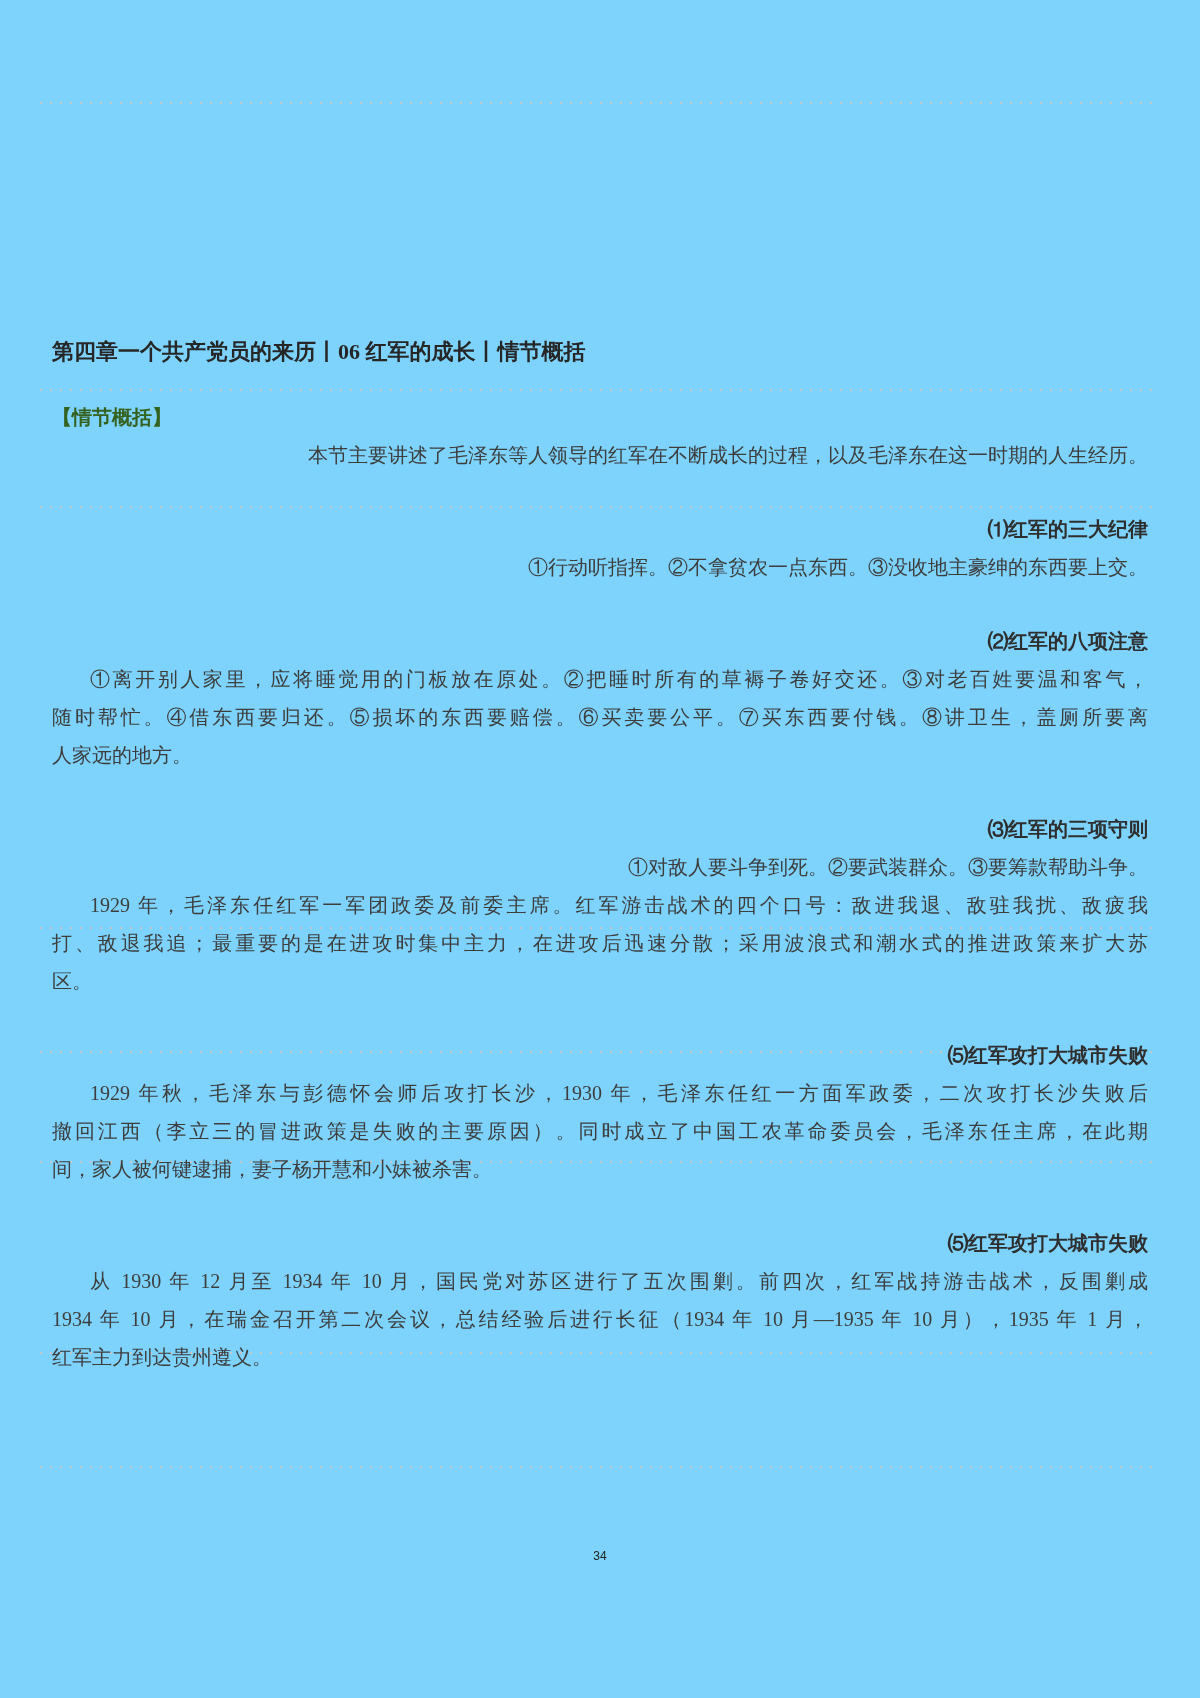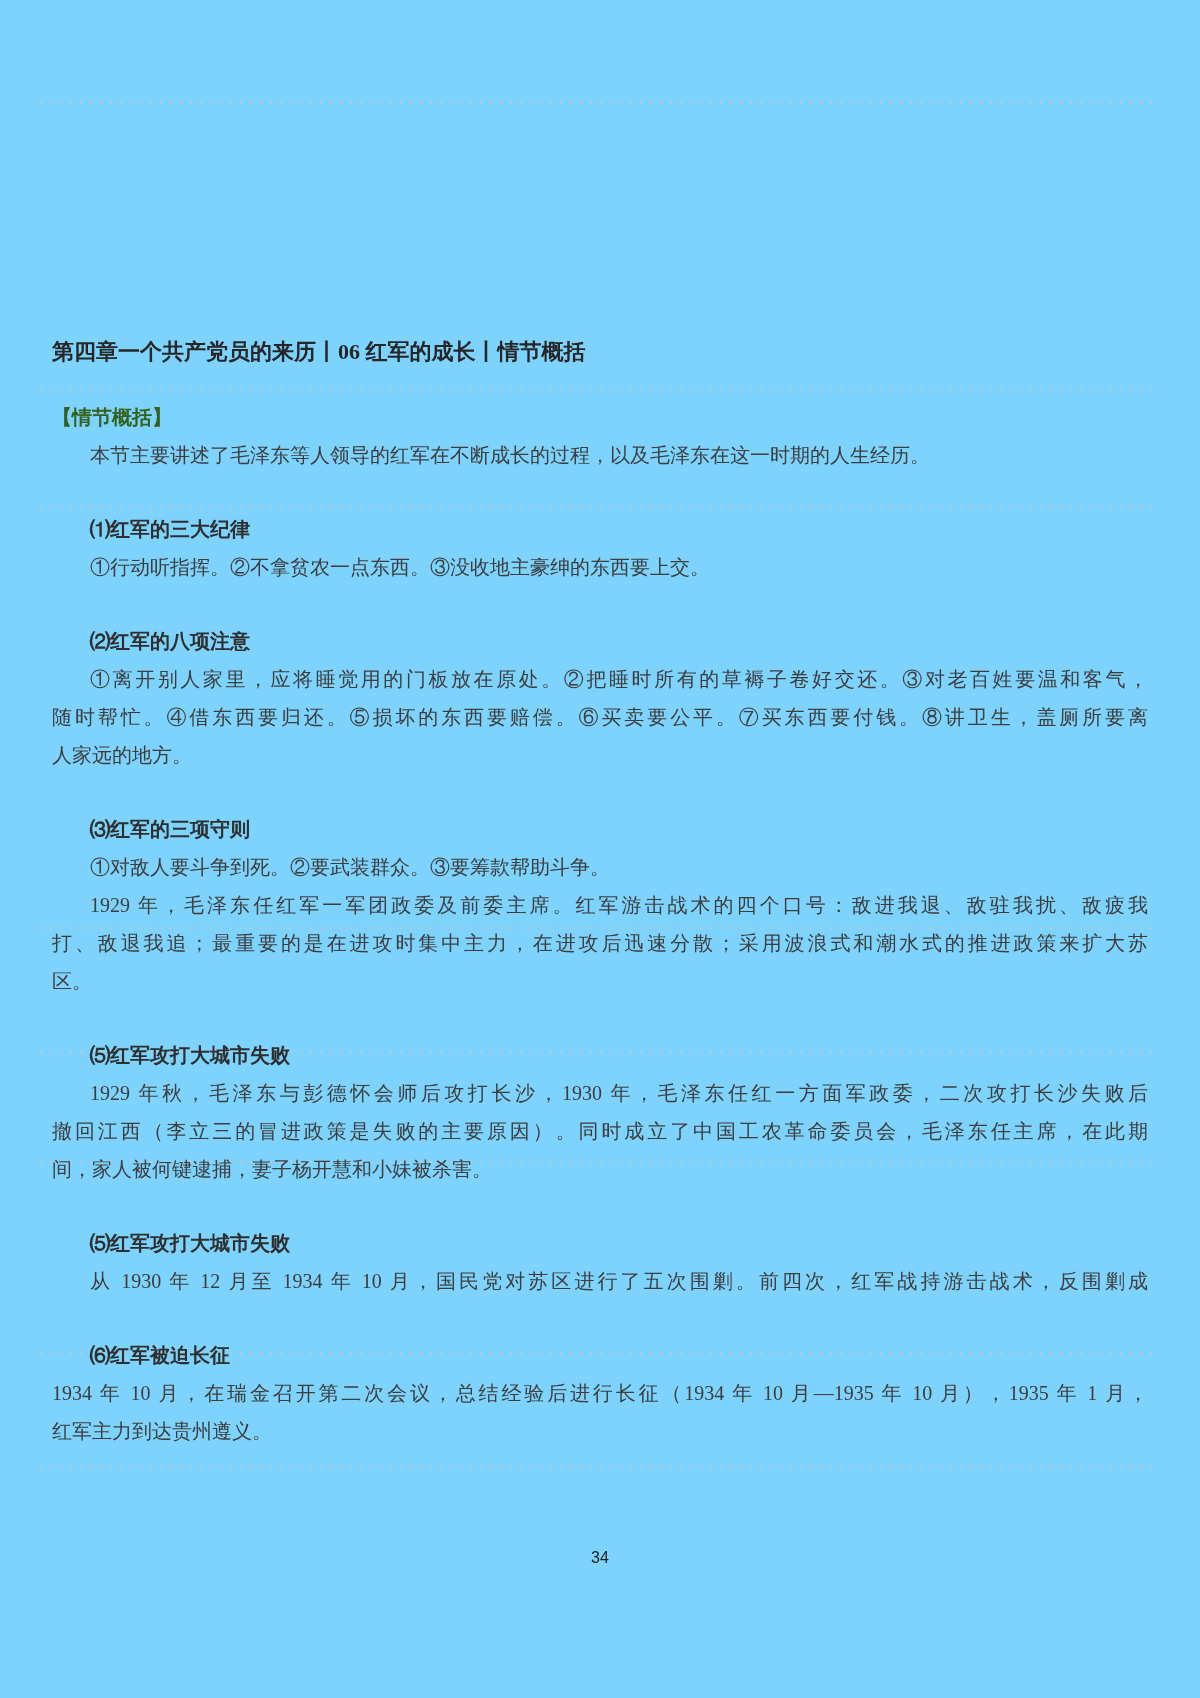--- a/index.html
+++ b/index.html
@@ -43,30 +43,30 @@
   .row { height: 38px; overflow: hidden; }
   .green-head {
     color: var(--accent, #35611e);
     font-weight: bold;
   }
   .h {
     font-weight: bold;
     color: #2e2e2e;
     margin-top: 36px;
   }
-  .indent { padding-left: 38px; }
+  .indent { padding-left: 38px; text-align: right; }
   .fill { text-align: justify; text-align-last: justify; }
   .pagenum {
     position: absolute;
     left: 0;
     top: 1549px;
     width: 100%;
     text-align: center;
     font-family: "Liberation Sans", "DejaVu Sans", sans-serif;
-    font-size: 16px;
+    font-size: 12px;
     color: #1f1f1f;
     z-index: 1;
   }
 </style>
 </head>
 <body>
 
 <div class="page">
 
   <div class="dotline" style="top:102px"></div>
@@ -100,20 +100,19 @@
     <div class="row">区。</div>
 
     <div class="row h indent">⑸红军攻打大城市失败</div>
     <div class="row indent fill">1929 年秋，毛泽东与彭德怀会师后攻打长沙，1930 年，毛泽东任红一方面军政委，二次攻打长沙失败后</div>
     <div class="row fill">撤回江西（李立三的冒进政策是失败的主要原因）。同时成立了中国工农革命委员会，毛泽东任主席，在此期</div>
     <div class="row">间，家人被何键逮捕，妻子杨开慧和小妹被杀害。</div>
 
     <div class="row h indent">⑸红军攻打大城市失败</div>
     <div class="row indent fill">从 1930 年 12 月至 1934 年 10 月，国民党对苏区进行了五次围剿。前四次，红军战持游击战术，反围剿成</div>
 
-    <div class="row h indent">⑹红军被迫长征</div>
     <div class="row fill">1934 年 10 月，在瑞金召开第二次会议，总结经验后进行长征（1934 年 10 月—1935 年 10 月），1935 年 1 月，</div>
     <div class="row">红军主力到达贵州遵义。</div>
   </div>
 
   <div class="pagenum">34</div>
 
 </div>
 
 </body></html>

